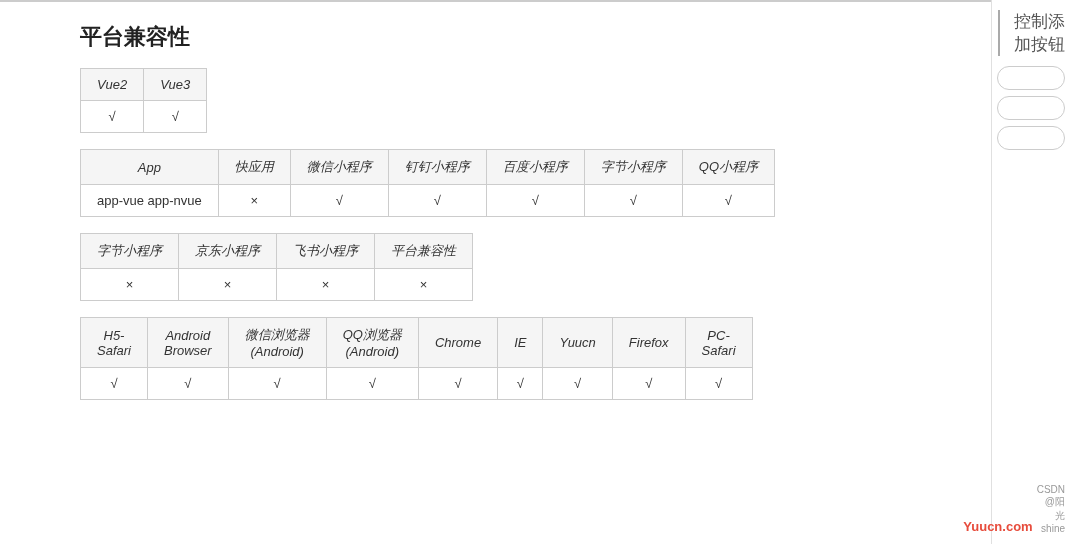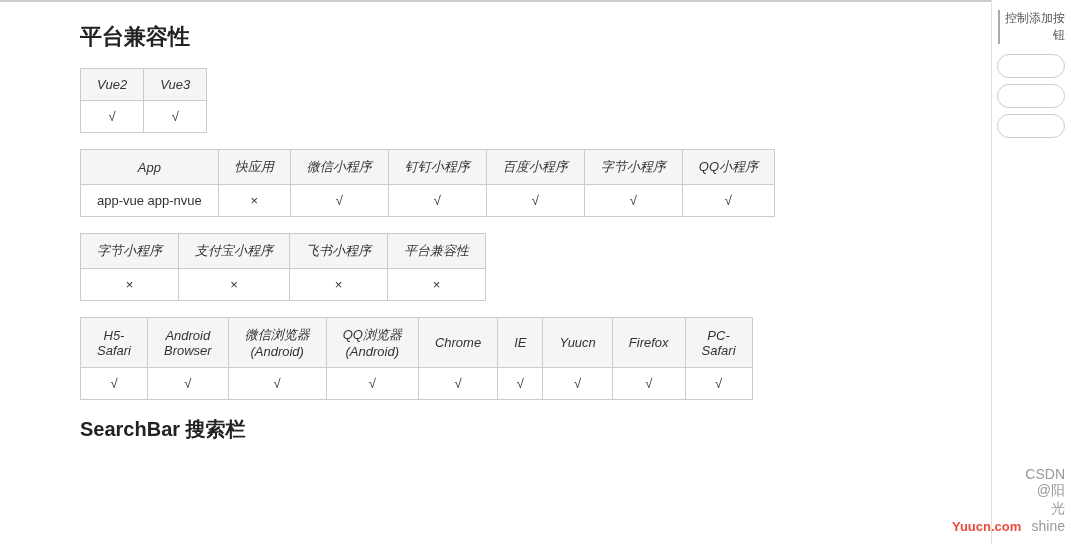--- a/index.html
+++ b/index.html
@@ -50,21 +50,21 @@
       width: 80px;
       border-left: 1px solid #e0e0e0;
       padding: 10px 6px;
       display: flex;
       flex-direction: column;
       align-items: flex-end;
       gap: 6px;
       background: #fff;
     }
     .sidebar-label {
-      font-size: 12px;
+      font-size: 17px;
       color: #555;
       text-align: right;
       margin-bottom: 4px;
       border-left: 2px solid #aaa;
       padding-left: 4px;
       width: 100%;
     }
     .sidebar-input {
       width: 68px;
       height: 24px;
@@ -79,21 +79,21 @@
       color: #222;
     }
     .yuucn {
       color: #e74c3c;
       font-size: 13px;
       font-weight: bold;
       text-align: right;
       margin-top: auto;
     }
     .csdn-watermark {
-      font-size: 14px;
+      font-size: 10px;
       color: #999;
       text-align: right;
     }
     .sidebar-bottom {
       margin-top: auto;
       display: flex;
       flex-direction: row;
       align-items: flex-end;
       gap: 4px;
     }
@@ -146,21 +146,21 @@
         </tr>
       </tbody>
     </table>
   </div>
 
   <div class="table-wrapper">
     <table>
       <thead>
         <tr>
           <th>字节小程序</th>
-          <th>支付宝小程序</th>
+          <th>京东小程序</th>
           <th>飞书小程序</th>
           <th>平台兼容性</th>
         </tr>
       </thead>
       <tbody>
         <tr>
           <td>×</td>
           <td>×</td>
           <td>×</td>
           <td>×</td>
@@ -193,21 +193,20 @@
           <td>√</td>
           <td>√</td>
           <td>√</td>
           <td>√</td>
           <td>√</td>
         </tr>
       </tbody>
     </table>
   </div>
 
-  <h2 class="searchbar-title">SearchBar 搜索栏</h2>
 </div>
 
 <div class="sidebar">
   <div class="sidebar-label">控制添加按钮</div>
   <div class="sidebar-input"></div>
   <div class="sidebar-input"></div>
   <div class="sidebar-input"></div>
   <div class="sidebar-bottom">
     <div class="yuucn">Yuucn.com</div>
     <div class="csdn-watermark">CSDN @阳光shine</div>

